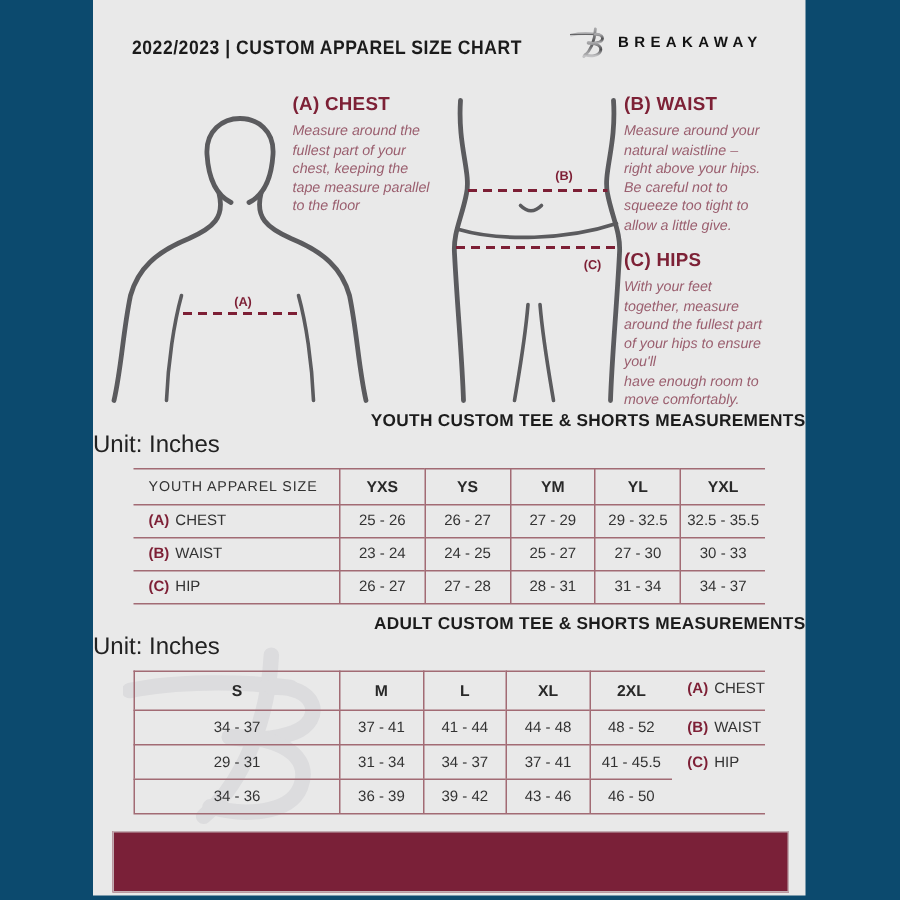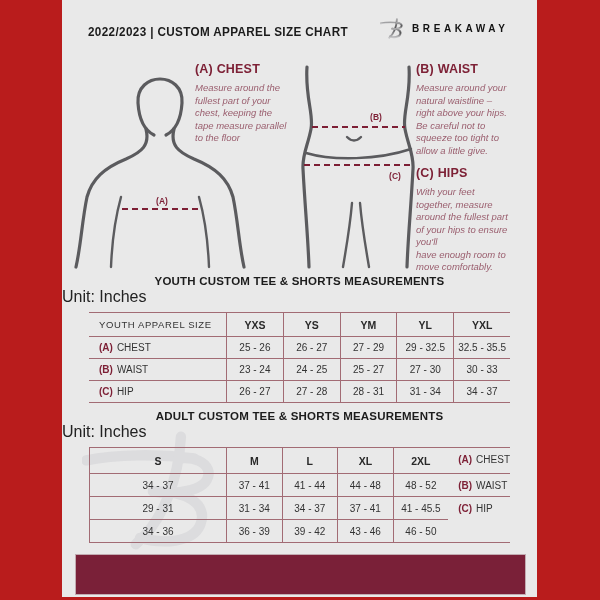--- a/index.html
+++ b/index.html
@@ -1,16 +1,16 @@
 <!DOCTYPE html>
 <html><head>
 <meta charset="utf-8">
 <style>
   html,body{margin:0;padding:0;background:#000;}
-  .stage{position:relative;width:600px;height:600px;background:#b91c1c;overflow:hidden;
+  .stage{position:relative;width:600px;height:600px;background:#0c4a6e;overflow:hidden;
          font-family:"Liberation Sans",sans-serif;}
   .content{position:absolute;left:62px;top:0;width:475px;height:597px;background:#e9e9e9;overflow:hidden;}
 
   
   .doc-title{position:absolute;left:26px;top:24px;font-size:13px;font-weight:bold;color:#1b1b1b;
              letter-spacing:.4px;transform:scaleX(.9);transform-origin:left center;white-space:nowrap;}
   .brand{position:absolute;left:318px;top:17px;display:flex;align-items:center;gap:7px;}
   .brand-name{font-size:10px;font-weight:bold;color:#131313;letter-spacing:3.6px;}
 
   
@@ -31,21 +31,21 @@
   .dlabel{font-family:"Liberation Sans",sans-serif;font-size:8.5px;font-weight:bold;fill:#7d1f35;}
 
   
   .watermark{position:absolute;left:20px;top:426px;z-index:0;opacity:1;}
   .wm-stroke{fill:none;stroke:#dcdcde;stroke-linecap:round;}
 
   
   .table-block{position:absolute;left:0;width:475px;z-index:1;}
   .tb-youth{top:275px;}
   .tb-adult{top:410px;}
-  .tbl-title{text-align:center;font-size:11.5px;font-weight:bold;color:#1c1c1c;letter-spacing:.2px;}
+  .tbl-title{text-align:right;font-size:11.5px;font-weight:bold;color:#1c1c1c;letter-spacing:.2px;}
   .tbl-unit{text-align:left;font-size:16px;color:#222;margin-top:1px;}
   .size-table{display:grid;grid-template-columns:137px repeat(5,1fr);width:421px;margin:6px 0 0 27px;
               border-bottom:1.5px solid #a26b74;}
   .cell{border-top:1.5px solid #a26b74;display:flex;align-items:center;justify-content:center;
         height:21px;font-size:10px;color:#333;}
   .cell.first{justify-content:flex-start;padding-left:10px;}
   .cell.sep{border-left:1.5px solid #a26b74;}
   .cell.head{height:23px;font-weight:bold;font-size:10.5px;color:#292929;}
   .cell.head.first{font-weight:normal;font-size:9.5px;letter-spacing:.6px;color:#333;}
   .adult .cell{height:22px;}

